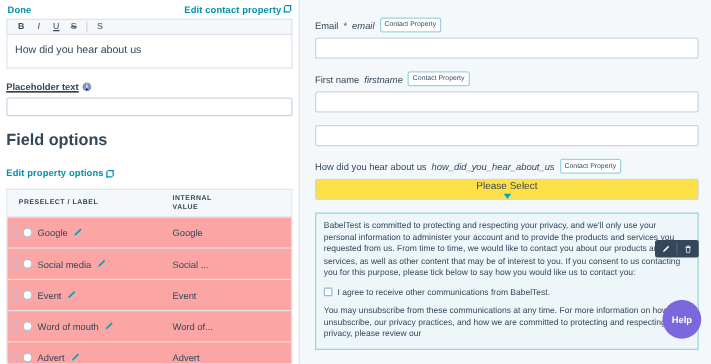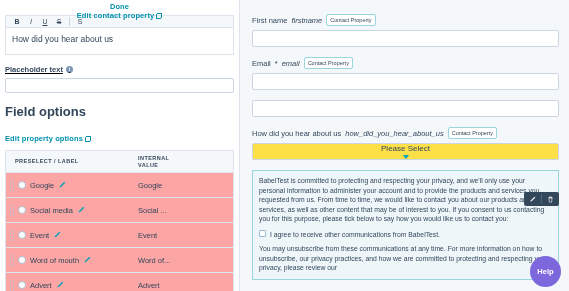--- a/index.html
+++ b/index.html
@@ -13,24 +13,23 @@
 
   
   .left-panel {
     width: 240px; height: 291px;
     background: #ffffff;
     border-right: 1px solid #dfe3eb;
     position: relative;
     overflow: hidden;
   }
   .lp-head {
-    display: flex; align-items: center; justify-content: flex-start;
+    display: flex; align-items: center; justify-content: space-between;
     padding: 2px 6px 3px 6px;
     height: 15px;
-    flex-direction: column;
   }
   .link {
     color: #0091ae; font-size: 7.5px; font-weight: bold;
     letter-spacing: .1px; cursor: pointer; white-space: nowrap;
   }
   .link-ext { display: inline-flex; align-items: center; gap: 2px; }
   .ext-ico { display: inline-block; width: 6px; height: 6px; position: relative; }
   .ext-ico::before {
     content: ""; position: absolute; left: 0; bottom: 0;
     width: 4px; height: 4px; border: 1px solid #0091ae; border-top: none; border-right: none;
@@ -172,21 +171,21 @@
   .consent-check {
     display: flex; align-items: flex-start; gap: 4px; margin-bottom: 5px;
   }
   .cb {
     width: 7px; height: 7px; border: 1px solid #99bcd5; background: #fff;
     border-radius: 1px; flex: none; margin-top: .5px; cursor: pointer;
   }
   .cb-lbl { font-size: 6.8px; line-height: 9px; }
 
   .help-btn {
-    position: absolute; right: 8px; bottom: 4px;
+    position: absolute; right: 8px; bottom: 20px;
     width: 31px; height: 31px; border-radius: 50%;
     background: #7c67dd; color: #fff;
     font-size: 7.5px; font-weight: bold;
     display: flex; align-items: center; justify-content: center;
     cursor: pointer; z-index: 20;
   }
 </style>
 </head>
 <body>
 
@@ -317,32 +316,32 @@
           <span class="link">Sort</span>
         </div>
       </div>
     </div>
   </div>
 
   <div class="right-panel">
 
     <div class="form-field">
       <div class="ff-label">
-        <span class="ff-name">First name</span>
-        <span class="ff-internal">firstname</span>
-        <span class="badge">Contact Property</span>
-      </div>
-      <div class="ff-input"></div>
-    </div>
-
-    <div class="form-field">
-      <div class="ff-label">
         <span class="ff-name">Email</span>
         <span class="req">*</span>
         <span class="ff-internal">email</span>
+        <span class="badge">Contact Property</span>
+      </div>
+      <div class="ff-input"></div>
+    </div>
+
+    <div class="form-field">
+      <div class="ff-label">
+        <span class="ff-name">First name</span>
+        <span class="ff-internal">firstname</span>
         <span class="badge">Contact Property</span>
       </div>
       <div class="ff-input"></div>
     </div>
 
     <div class="form-field">
       <div class="ff-input"></div>
     </div>
 
     <div class="form-field">

